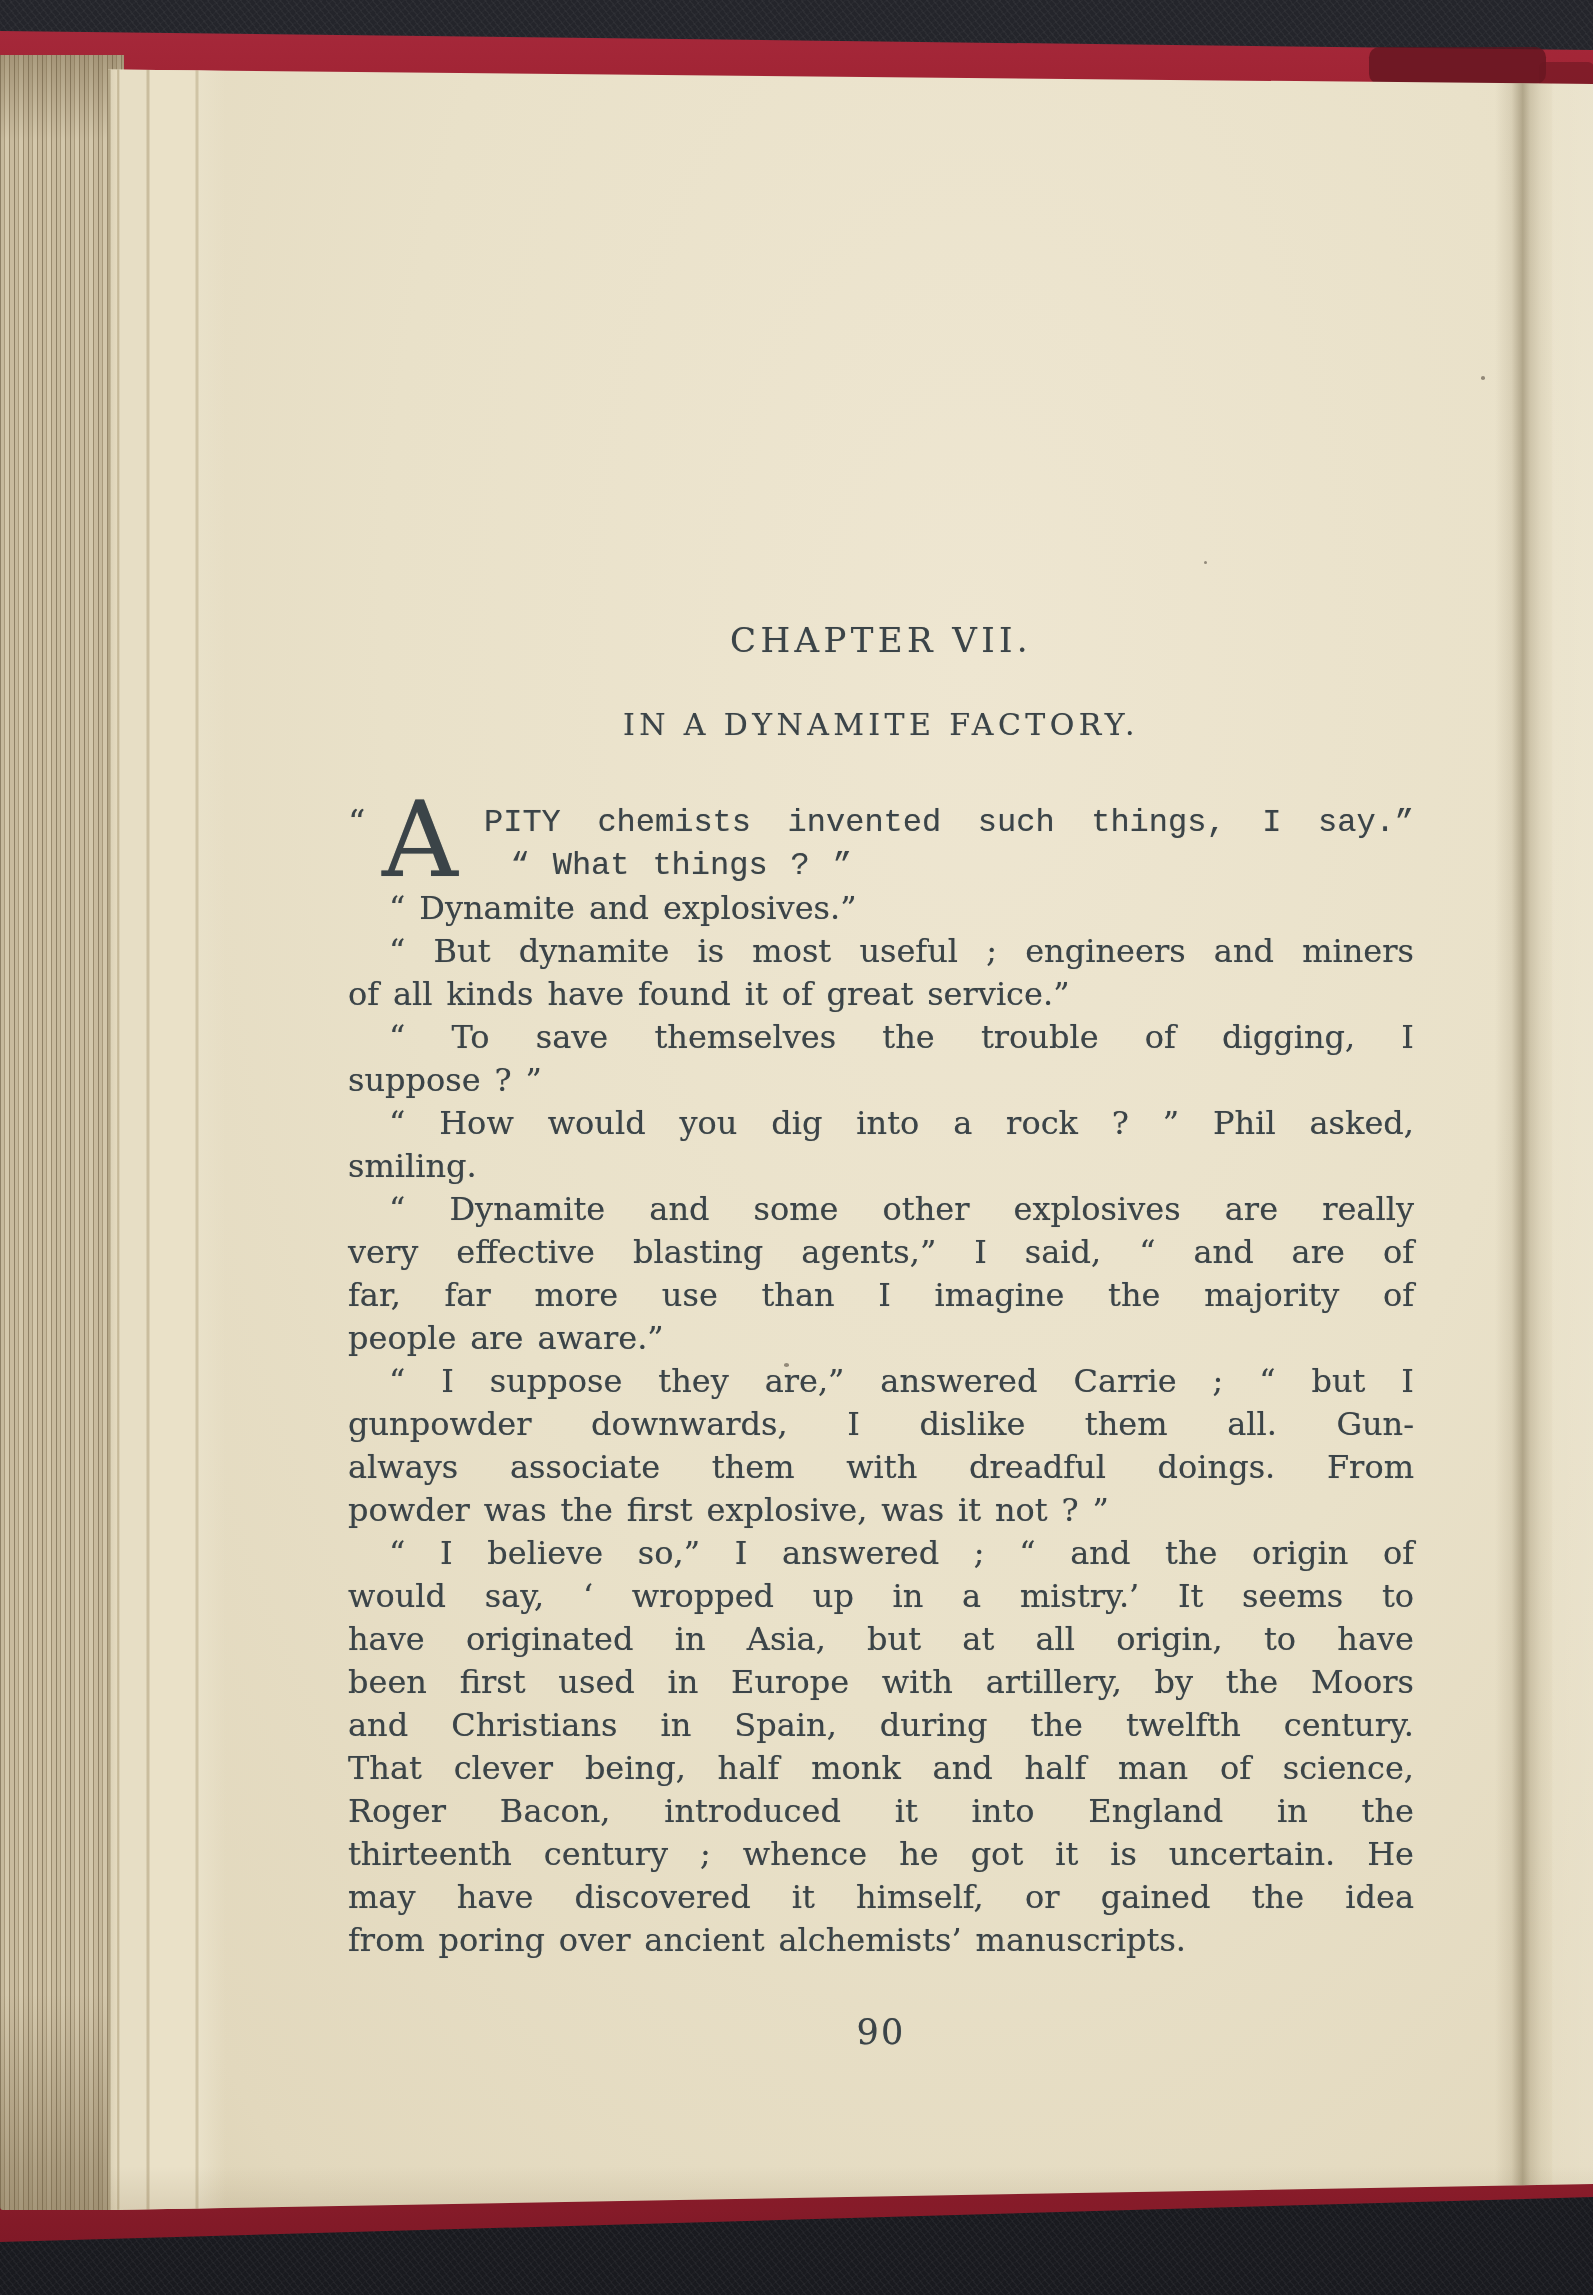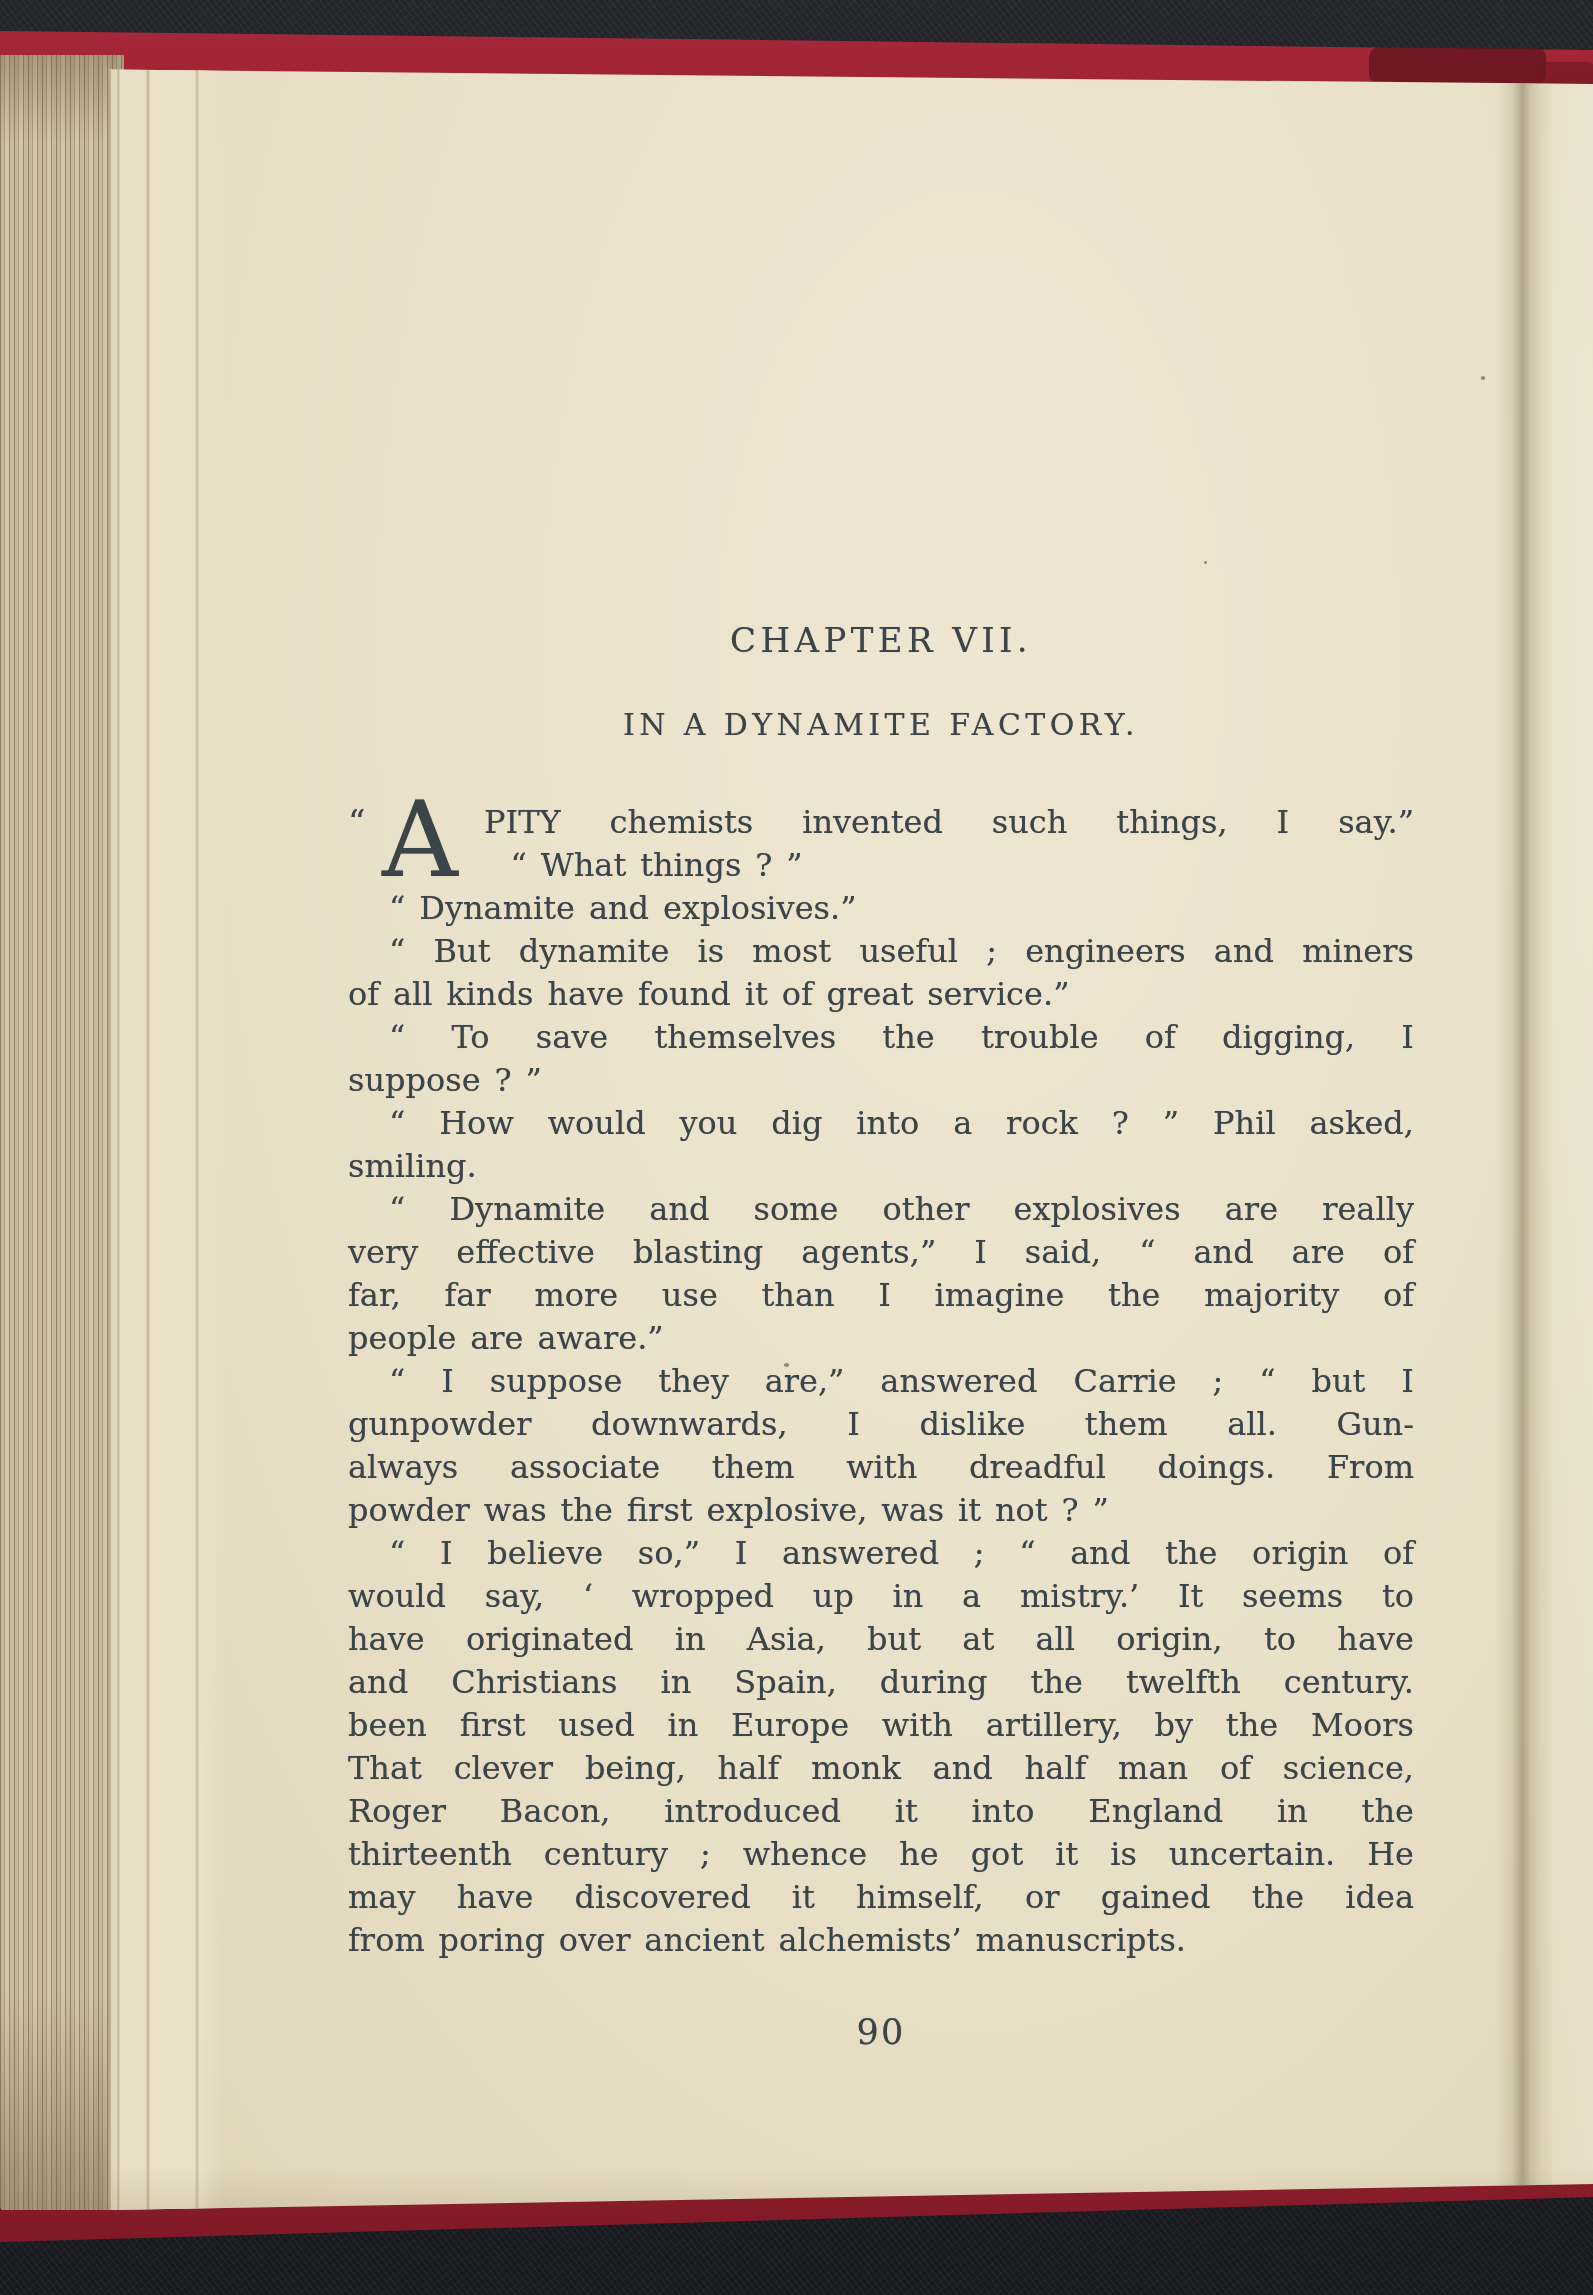--- a/index.html
+++ b/index.html
@@ -94,21 +94,21 @@
   .bodytext{
     position:absolute;left:0;top:758px;width:1066px;
     font-size:32px;line-height:43px;word-spacing:3.7px;
   }
   .para{margin:0;}
   .line{height:43px;line-height:43px;white-space:pre;text-align:left;overflow:visible;}
   .line.j{white-space:normal;text-align:justify;text-align-last:justify;}
   .line.ind{padding-left:41px;}
   .line.ind2{padding-left:26.6px;}
   .para.drop{position:relative;}
-  .para.drop .line{margin-left:136px;}
+  .para.drop .line{margin-left:136px;font-family:Liberation Mono, monospace;}
   .para.drop .line.j{text-align:justify;text-align-last:justify;}
   .dropcap{position:absolute;left:0;top:0;width:136px;height:87px;}
   .dropcap .dq{position:absolute;left:0;top:0;font-size:34px;line-height:43px;}
   .dropcap .dl{position:absolute;left:34px;top:-8.9px;font-size:105px;line-height:96px;}
   .pagenum{
     position:absolute;top:1969px;left:0;width:100%;
     text-align:center;font-size:35px;letter-spacing:2.2px;
   }
 </style>
 </head>
@@ -165,22 +165,22 @@
         <div class="para">
           <div class="line j ind">“ I suppose they are,” answered Carrie ; “ but I</div>
           <div class="line j">gunpowder downwards, I dislike them all.  Gun-</div>
           <div class="line j">always associate them with dreadful doings.  From</div>
           <div class="line">powder was the first explosive, was it not ? ”</div>
         </div>
         <div class="para">
           <div class="line j ind">“ I believe so,” I answered ; “ and the origin of</div>
           <div class="line j">would say, ‘ wropped up in a mistry.’  It seems to</div>
           <div class="line j">have originated in Asia, but at all origin, to have</div>
+          <div class="line j">been first used in Europe with artillery, by the Moors</div>
           <div class="line j">and Christians in Spain, during the twelfth century.</div>
-          <div class="line j">been first used in Europe with artillery, by the Moors</div>
           <div class="line j">That clever being, half monk and half man of science,</div>
           <div class="line j">Roger Bacon, introduced it into England in the</div>
           <div class="line j">thirteenth century ; whence he got it is uncertain.  He</div>
           <div class="line j">may have discovered it himself, or gained the idea</div>
           <div class="line">from poring over ancient alchemists’ manuscripts.</div>
         </div>
       </div>
     <div class="pagenum">90</div>
   </div>
 </div>

